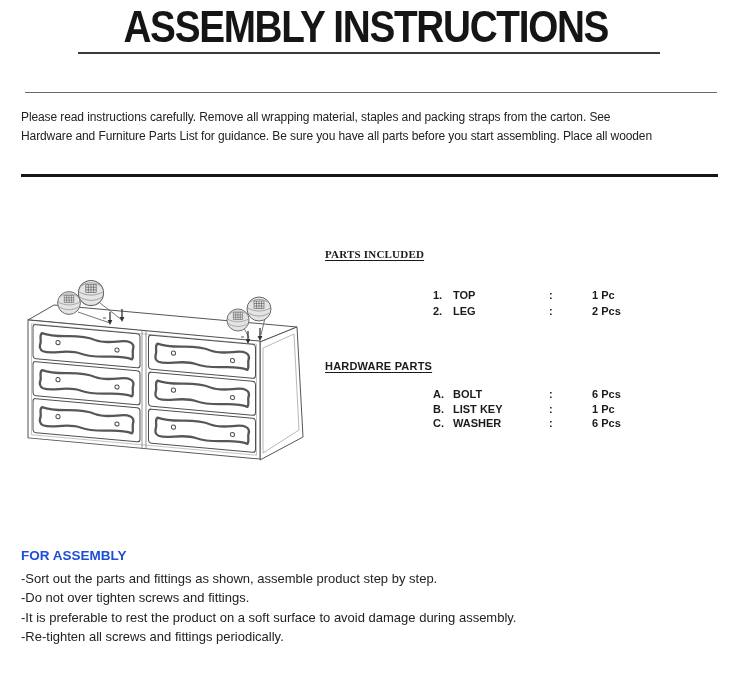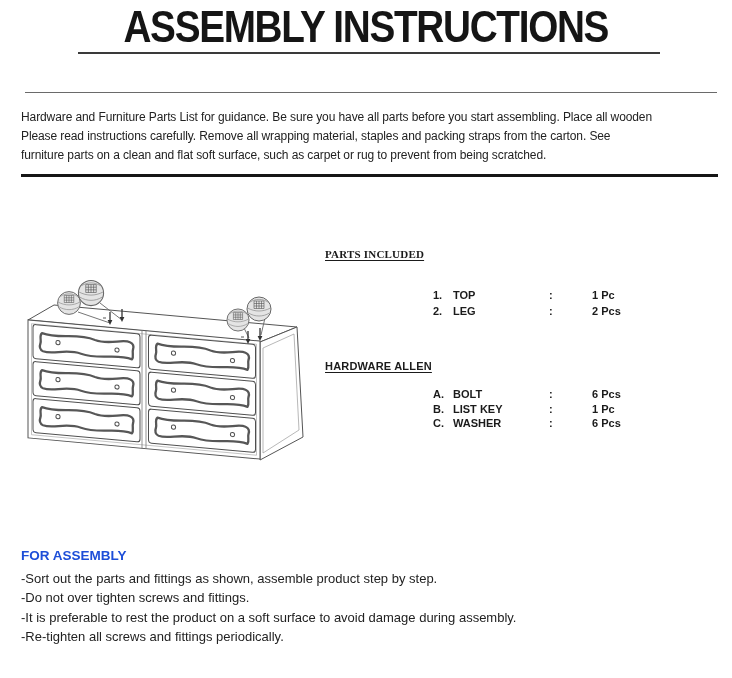--- a/index.html
+++ b/index.html
@@ -35,23 +35,22 @@
 
 <div id="page">
 
   <div class="title-wrap">
     <span class="ttl">ASSEMBLY INSTRUCTIONS</span>
   </div>
   <div class="title-underline"></div>
   <div class="rule-thin"></div>
 
   <div class="intro">
+    <div>Please read instructions carefully. Remove all wrapping material, staples and packing straps from the carton. See</div>
     <div>Hardware and Furniture Parts List for guidance. Be sure you have all parts before you start assembling. Place all wooden</div>
-    <div>Please read instructions carefully. Remove all wrapping material, staples and packing straps from the carton. See</div>
-    <div>furniture parts on a clean and flat soft surface, such as carpet or rug to prevent from being scratched.</div>
   </div>
   <div class="rule-thick"></div>
 
   <svg class="figure" viewBox="0 0 300 195" role="img">
     <defs>
 
       <g id="drawer">
         <rect x="0" y="0" width="107" height="34" rx="3" fill="#fff" stroke="#4f4f4f" stroke-width="1"></rect>
         <path d="M9,8 C26,13 44,4 62,10 C76,14 90,6 97,9 C101,10.5 101,13 100,16
                  C99,19 101,23 99,26 C84,21 66,30 48,25 C33,21 20,29 10,26
@@ -121,21 +120,21 @@
       <span>1 Pc</span>
     </div>
     <div class="list-row">
       <span>2.</span>
       <span>LEG</span>
       <span>:</span>
       <span>2 Pcs</span>
     </div>
   </div>
 
-  <div class="list-section list-heading" style="top:360px;">HARDWARE ALLEN</div>
+  <div class="list-section list-heading" style="top:360px;">HARDWARE PARTS</div>
   <div class="list-rows hw-rows" style="top:387px;">
     <div class="list-row">
       <span>A.</span>
       <span>BOLT</span>
       <span>:</span>
       <span>6 Pcs</span>
     </div>
     <div class="list-row">
       <span>B.</span>
       <span>LIST KEY</span>

